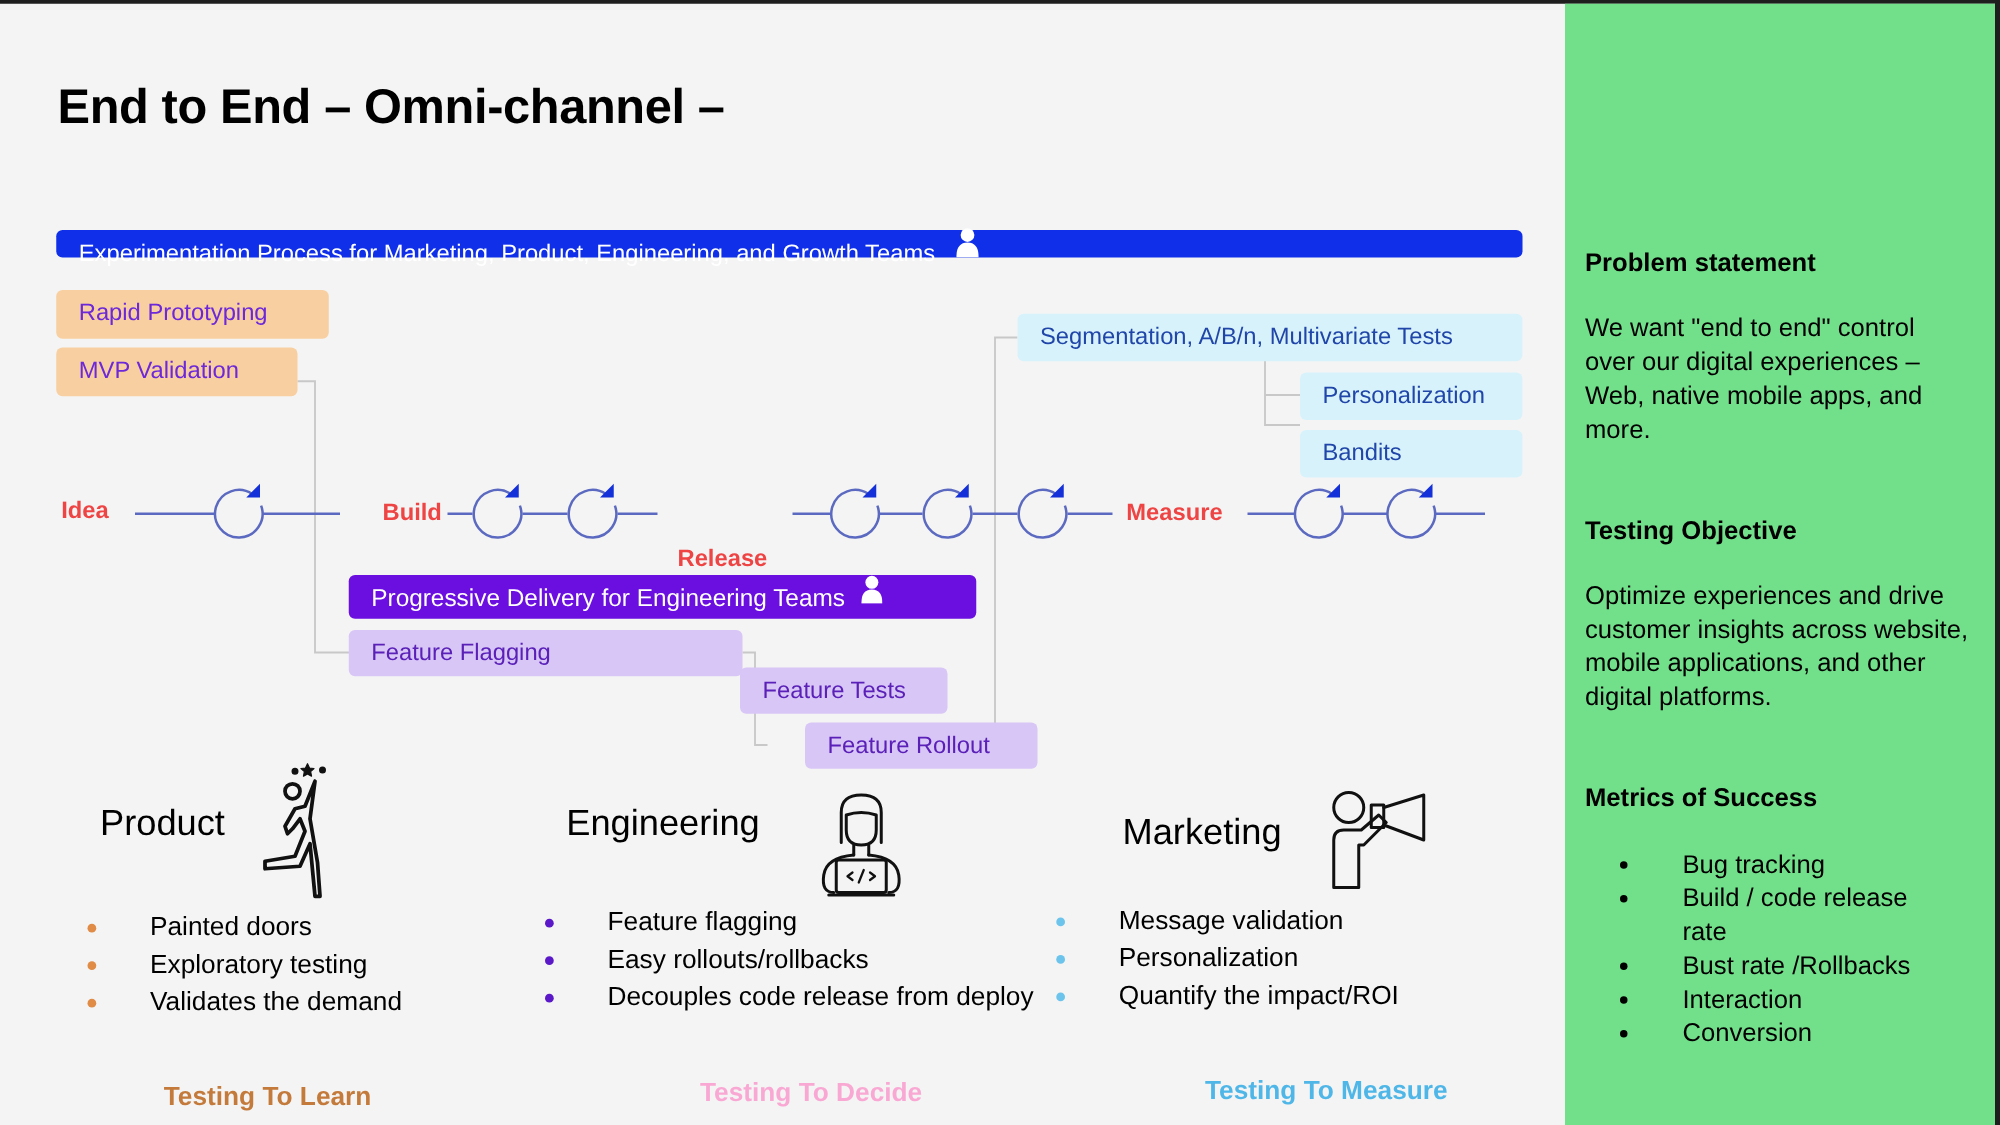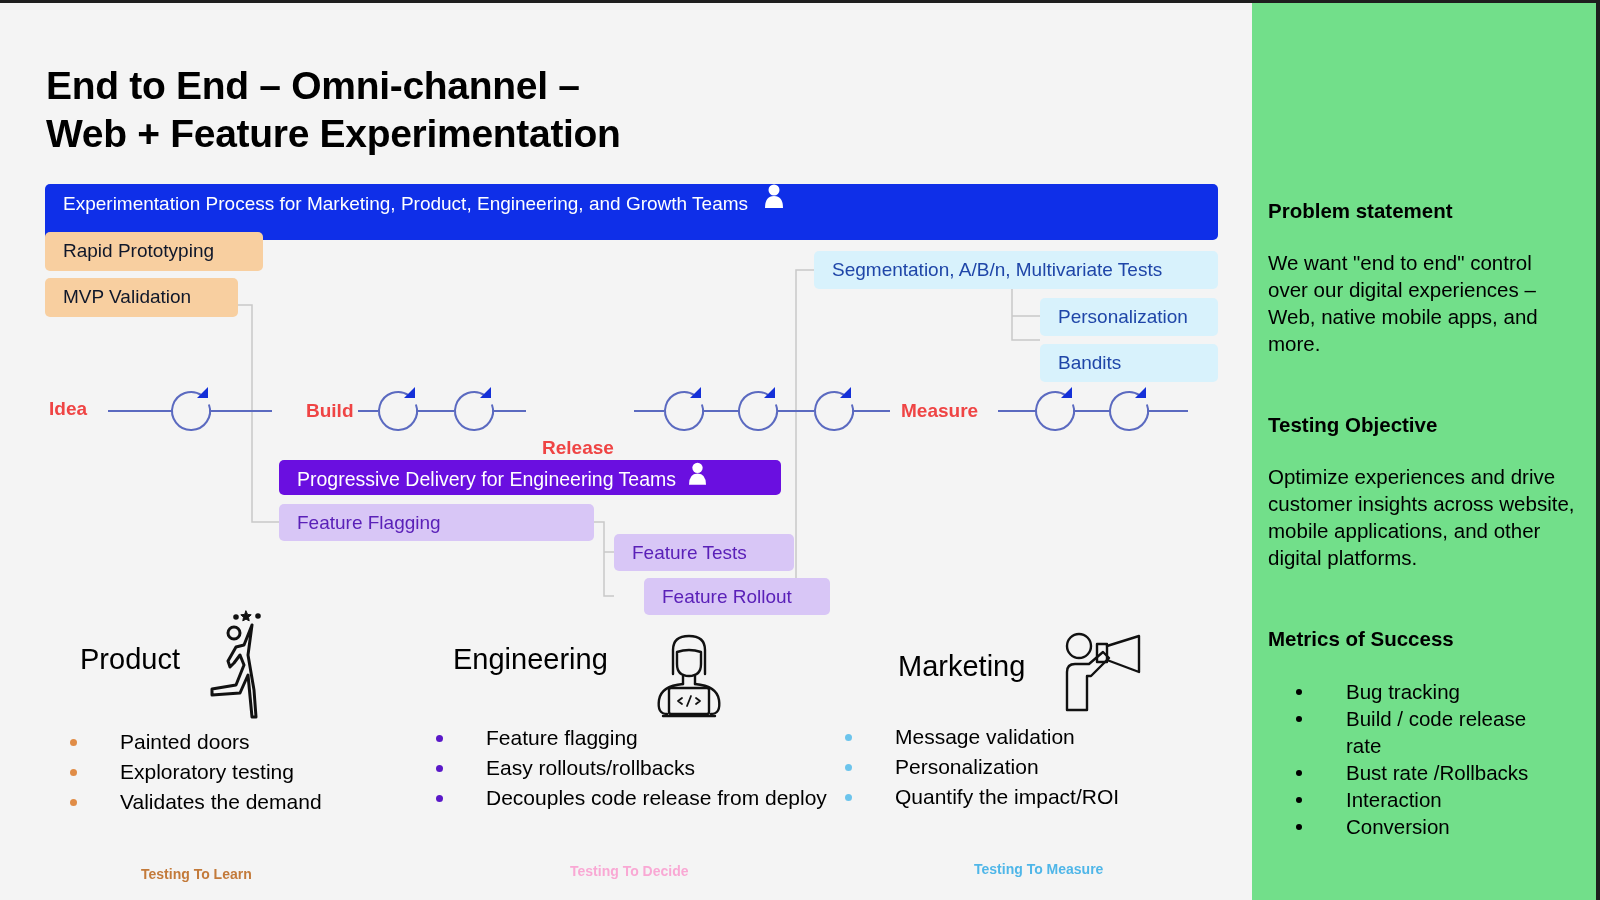--- a/index.html
+++ b/index.html
@@ -6,51 +6,50 @@
   html, body { width: 1600px; height: 900px; overflow: hidden; background: #1e1e1e; }
   body { font-family: "Liberation Sans", sans-serif; position: relative; }
   .slide { position: absolute; left: 0; top: 3px; width: 1600px; height: 897px; background: #f4f4f4; }
   .sidepanel { position: absolute; left: 1252px; top: 3px; width: 344px; height: 897px; background: #72df8a; }
   .edge-right { position: absolute; left: 1596px; top: 0; width: 4px; height: 900px; background: #1e1e1e; }
 
   .title { position: absolute; left: 46px; top: 62px; font-weight: bold; font-size: 39px; line-height: 48px; color: #000; letter-spacing: -0.3px; }
 
   .box { position: absolute; border-radius: 5px; font-size: 19px; line-height: 38px; padding-left: 18px; white-space: nowrap; }
   .box-main { background: #0f2fe8; color: #fff; font-size: 19px; }
-  .box-orange { background: #f8cfa0; color: #0f172a; }
+  .box-orange { background: #f8cfa0; color: #6d28d9; }
   .box-cyan { background: #d8f2fc; color: #1f46a8; }
   .box-purple { background: #6a0fe0; color: #fff; font-size: 19.5px; }
   .box-lilac { background: #d8c6f6; color: #5a20b8; }
   .person-icon { display: inline-block; vertical-align: middle; margin-left: 12px; position: relative; top: -3px; }
 
   .stage { position: absolute; font-weight: bold; font-size: 19px; color: #ef4444; }
   svg.diagram { position: absolute; left: 0; top: 0; width: 1252px; height: 900px; pointer-events: none; }
 
   .col-title { position: absolute; font-size: 29px; color: #000; }
   .bullets { position: absolute; list-style: none; font-size: 21px; line-height: 30px; color: #000; }
   .bullets li { position: relative; padding-left: 50px; }
   .bullets li .dot { position: absolute; left: 0; top: 12px; width: 7px; height: 7px; border-radius: 50%; }
-  .tagline { position: absolute; font-weight: bold; font-size: 14px; margin-left: 10px; }
+  .tagline { position: absolute; font-weight: bold; font-size: 21px; }
 
   .side-h { position: absolute; left: 1268px; font-weight: bold; font-size: 20.5px; color: #000; }
   .side-p { position: absolute; left: 1268px; font-size: 20.5px; line-height: 27px; color: #000; width: 320px; }
   .metrics { position: absolute; left: 1296px; top: 678px; list-style: none; font-size: 20.5px; line-height: 27px; color: #000; }
   .metrics li { position: relative; padding-left: 50px; width: 260px; }
   .metrics li .dot { position: absolute; left: 0; top: 11px; width: 6px; height: 6px; border-radius: 50%; background: #000; }
 </style>
 </head>
 <body>
 
 <div class="slide"></div>
 <div class="sidepanel"></div>
 <div class="edge-right"></div>
 
 <div class="title">
   <div>End to End – Omni-channel –</div>
-  <div>Web + Feature Experimentation</div>
 </div>
 
 <svg class="diagram" viewBox="0 0 1252 900">
   <g stroke="#c8c8c8" stroke-width="1.5" fill="none">
 
     <path d="M238 305 H252 V522 H280"></path>
 
     <path d="M594 522 H604 V596 H614 M604 552 H614"></path>
 
     <path d="M780 596 H796 V270 H814"></path>
@@ -100,21 +99,21 @@
         <path d="M1065.9 395.4 A19 19 0 1 0 1072.9 404.5" fill="none" stroke="#5b6ac0" stroke-width="2"></path>
         <path d="M1072 387 L1072 398 L1061 398 Z" fill="#1430d8"></path>
       </g>
       <g>
         <path d="M1139.9 395.4 A19 19 0 1 0 1146.9 404.5" fill="none" stroke="#5b6ac0" stroke-width="2"></path>
         <path d="M1146 387 L1146 398 L1135 398 Z" fill="#1430d8"></path>
       </g>
     </g>
 </svg>
 
-<div class="box box-main" style="left:45px; top:184px; width:1173px; height:56px; line-height:40px;">
+<div class="box box-main" style="left:45px; top:184px; width:1173px; height:22px; line-height:40px;">
   <span>Experimentation Process for Marketing, Product, Engineering, and Growth Teams</span>
   <span class="person-icon">
     <svg width="18" height="24" viewBox="0 0 18 24">
         <circle cx="9" cy="6" r="5.5" fill="#fff"></circle>
         <path d="M0 24 Q0 12 9 12 Q18 12 18 24 Z" fill="#fff"></path>
       </svg>
   </span>
 </div>
 
 <div class="box box-orange" style="left:45px; top:232px; width:218px; height:39px;">Rapid Prototyping</div>
@@ -132,21 +131,21 @@
 <div class="box box-purple" style="left:279px; top:460px; width:502px; height:35px;">
   <span>Progressive Delivery for Engineering Teams</span>
   <span class="person-icon" style="margin-left:8px;">
     <svg width="17" height="23" viewBox="0 0 18 24">
         <circle cx="9" cy="6" r="5.5" fill="#fff"></circle>
         <path d="M0 24 Q0 12 9 12 Q18 12 18 24 Z" fill="#fff"></path>
       </svg>
   </span>
 </div>
 <div class="box box-lilac" style="left:279px; top:504px; width:315px; height:37px;">Feature Flagging</div>
-<div class="box box-lilac" style="left:614px; top:534px; width:180px; height:37px;">Feature Tests</div>
+<div class="box box-lilac" style="left:592px; top:534px; width:166px; height:37px;">Feature Tests</div>
 <div class="box box-lilac" style="left:644px; top:578px; width:186px; height:37px;">Feature Rollout</div>
 
 <div class="col-title" style="left:80px; top:643px;">Product</div>
 <div style="position:absolute; left:200px; top:605px;">
   <svg width="70" height="120" viewBox="0 0 70 120" fill="none" stroke="#111" stroke-width="3" stroke-linecap="round" stroke-linejoin="round">
     <path d="M46 6 l1.6 3.4 3.6 .4 -2.7 2.5 .7 3.6 -3.2 -1.8 -3.2 1.8 .7 -3.6 -2.7 -2.5 3.6 -.4 z" fill="#111" stroke-width="1"></path>
     <circle cx="36" cy="12" r="1.3" fill="#111"></circle>
       <circle cx="58" cy="11" r="1.3" fill="#111"></circle>
     <circle cx="34" cy="28" r="6"></circle>
     <path d="M52 20 L48 50 L54 85 M52 20 L44 40 L36 42 L28 56 L30 62 L34 58 L40 50 L44 60 L36 80 L12 84 L12 90 L40 88 L48 70 L52 112 L56 112 L54 85"></path>

